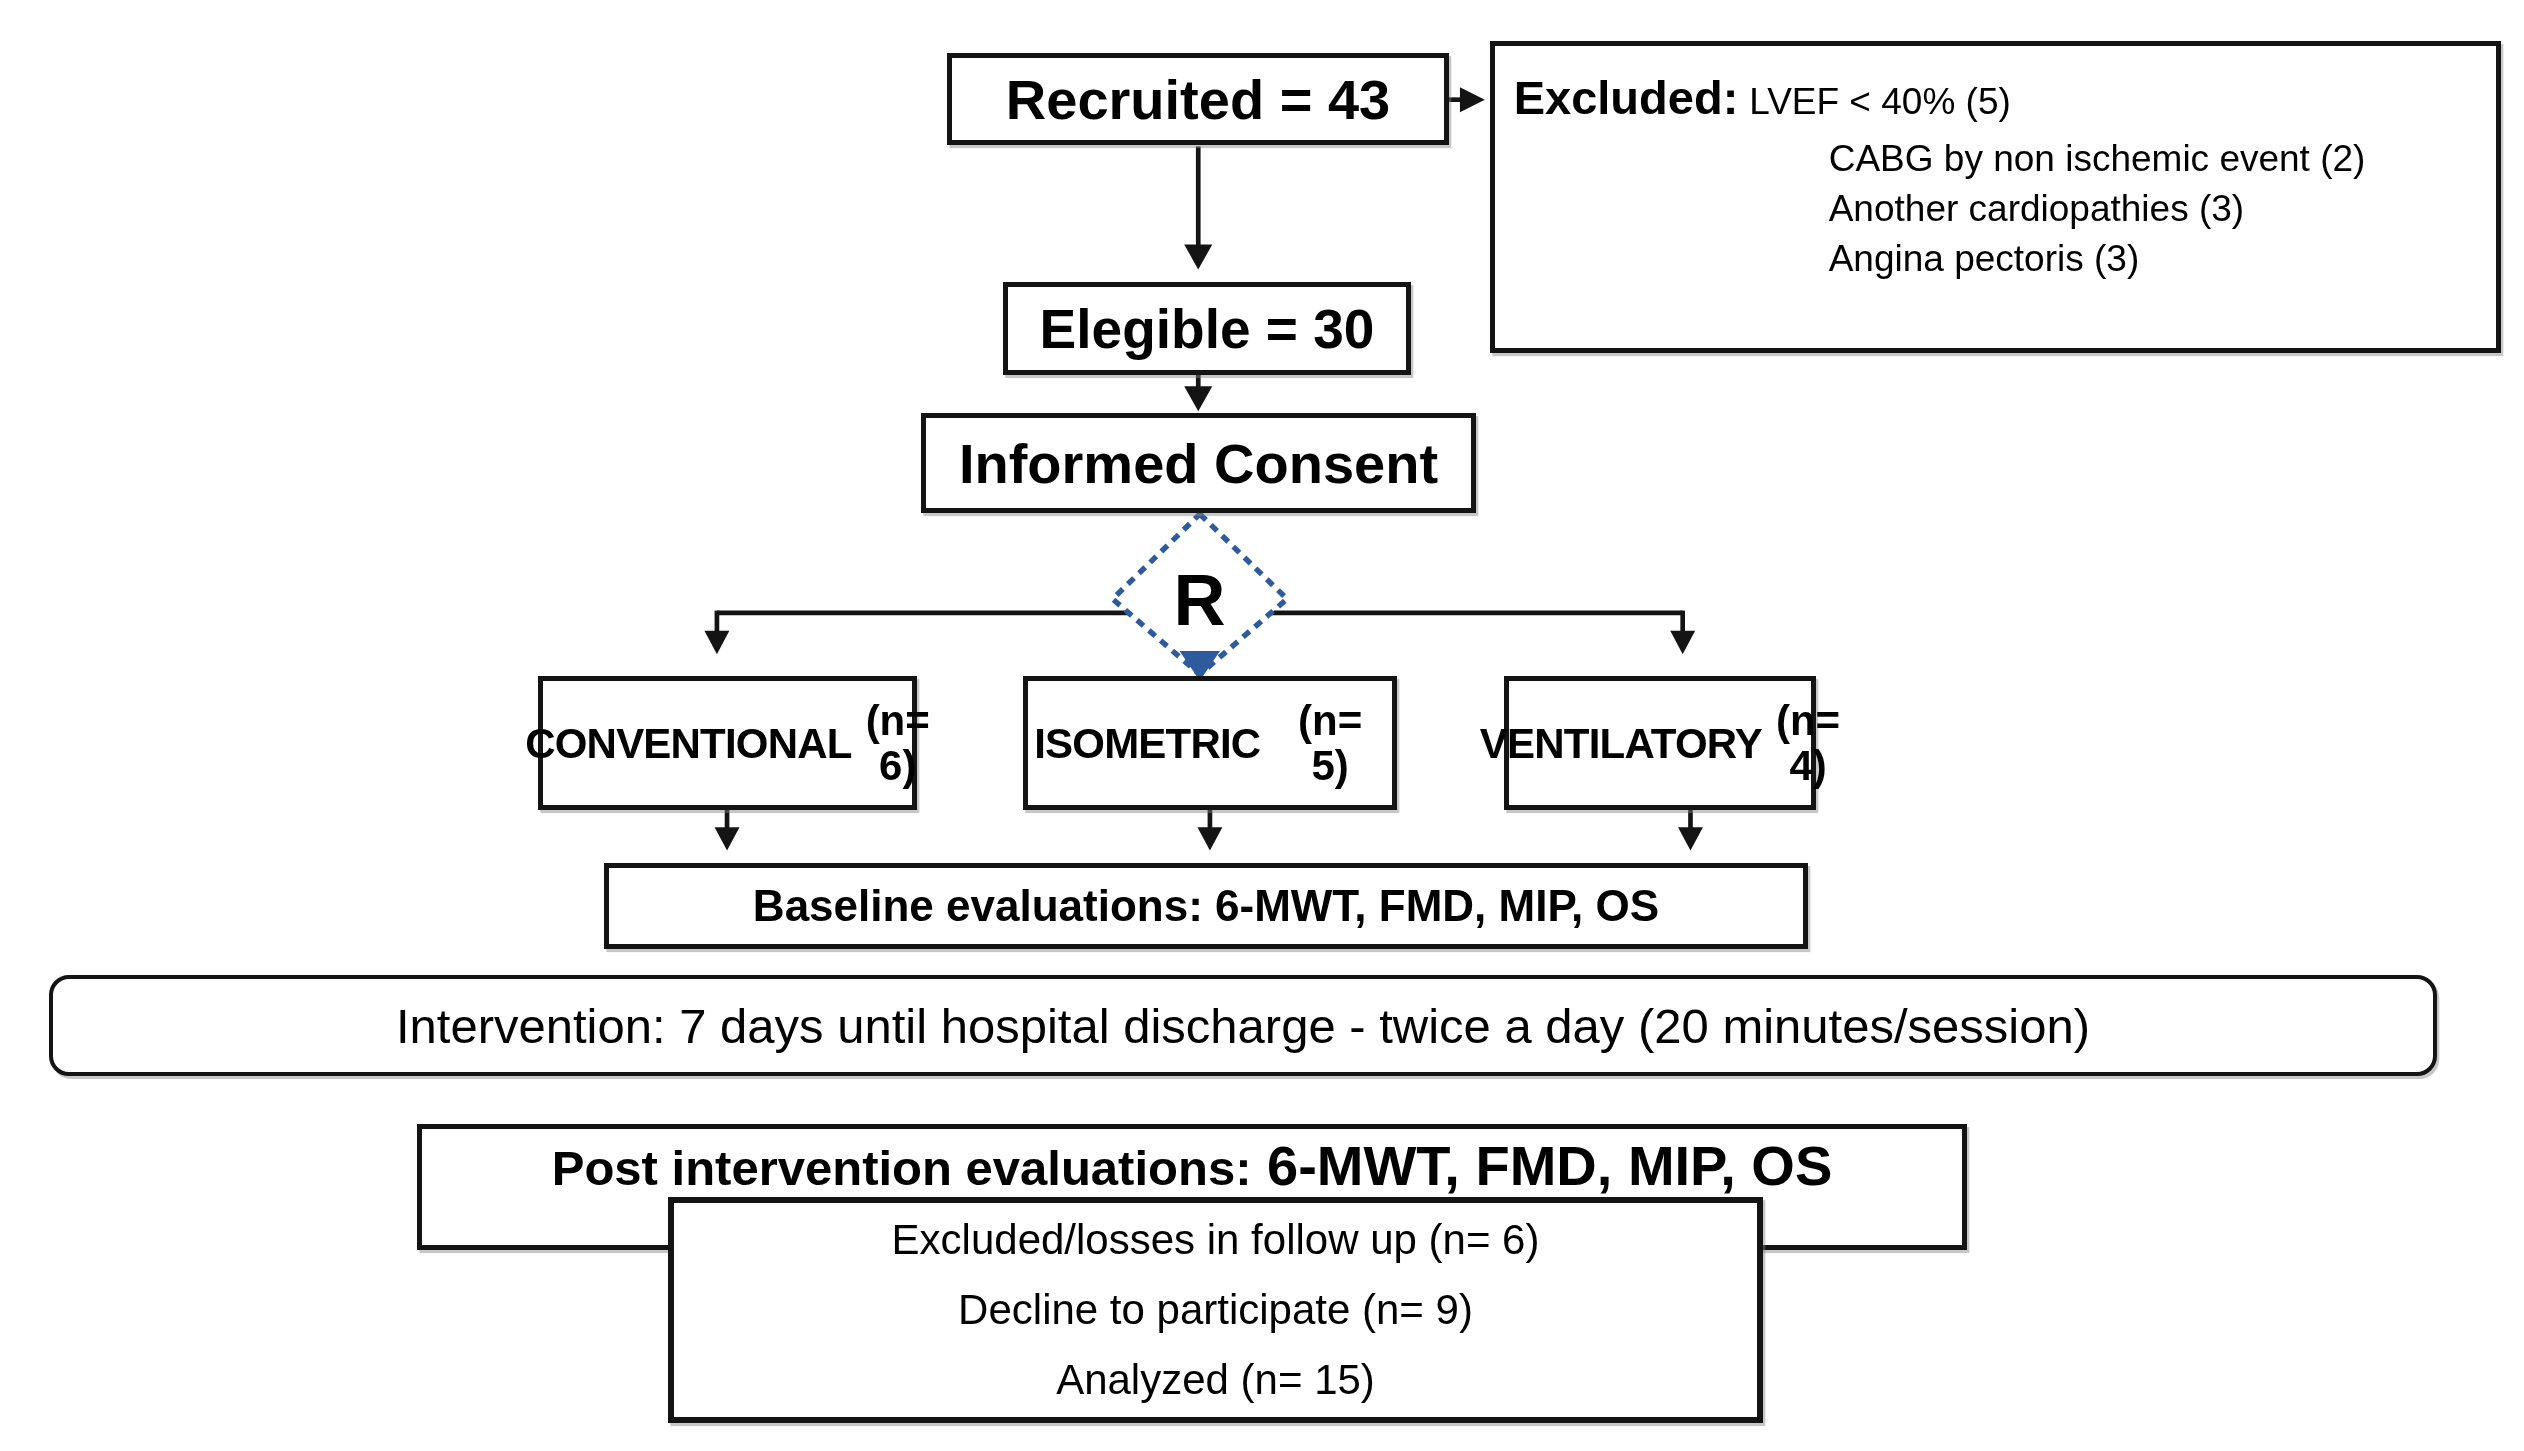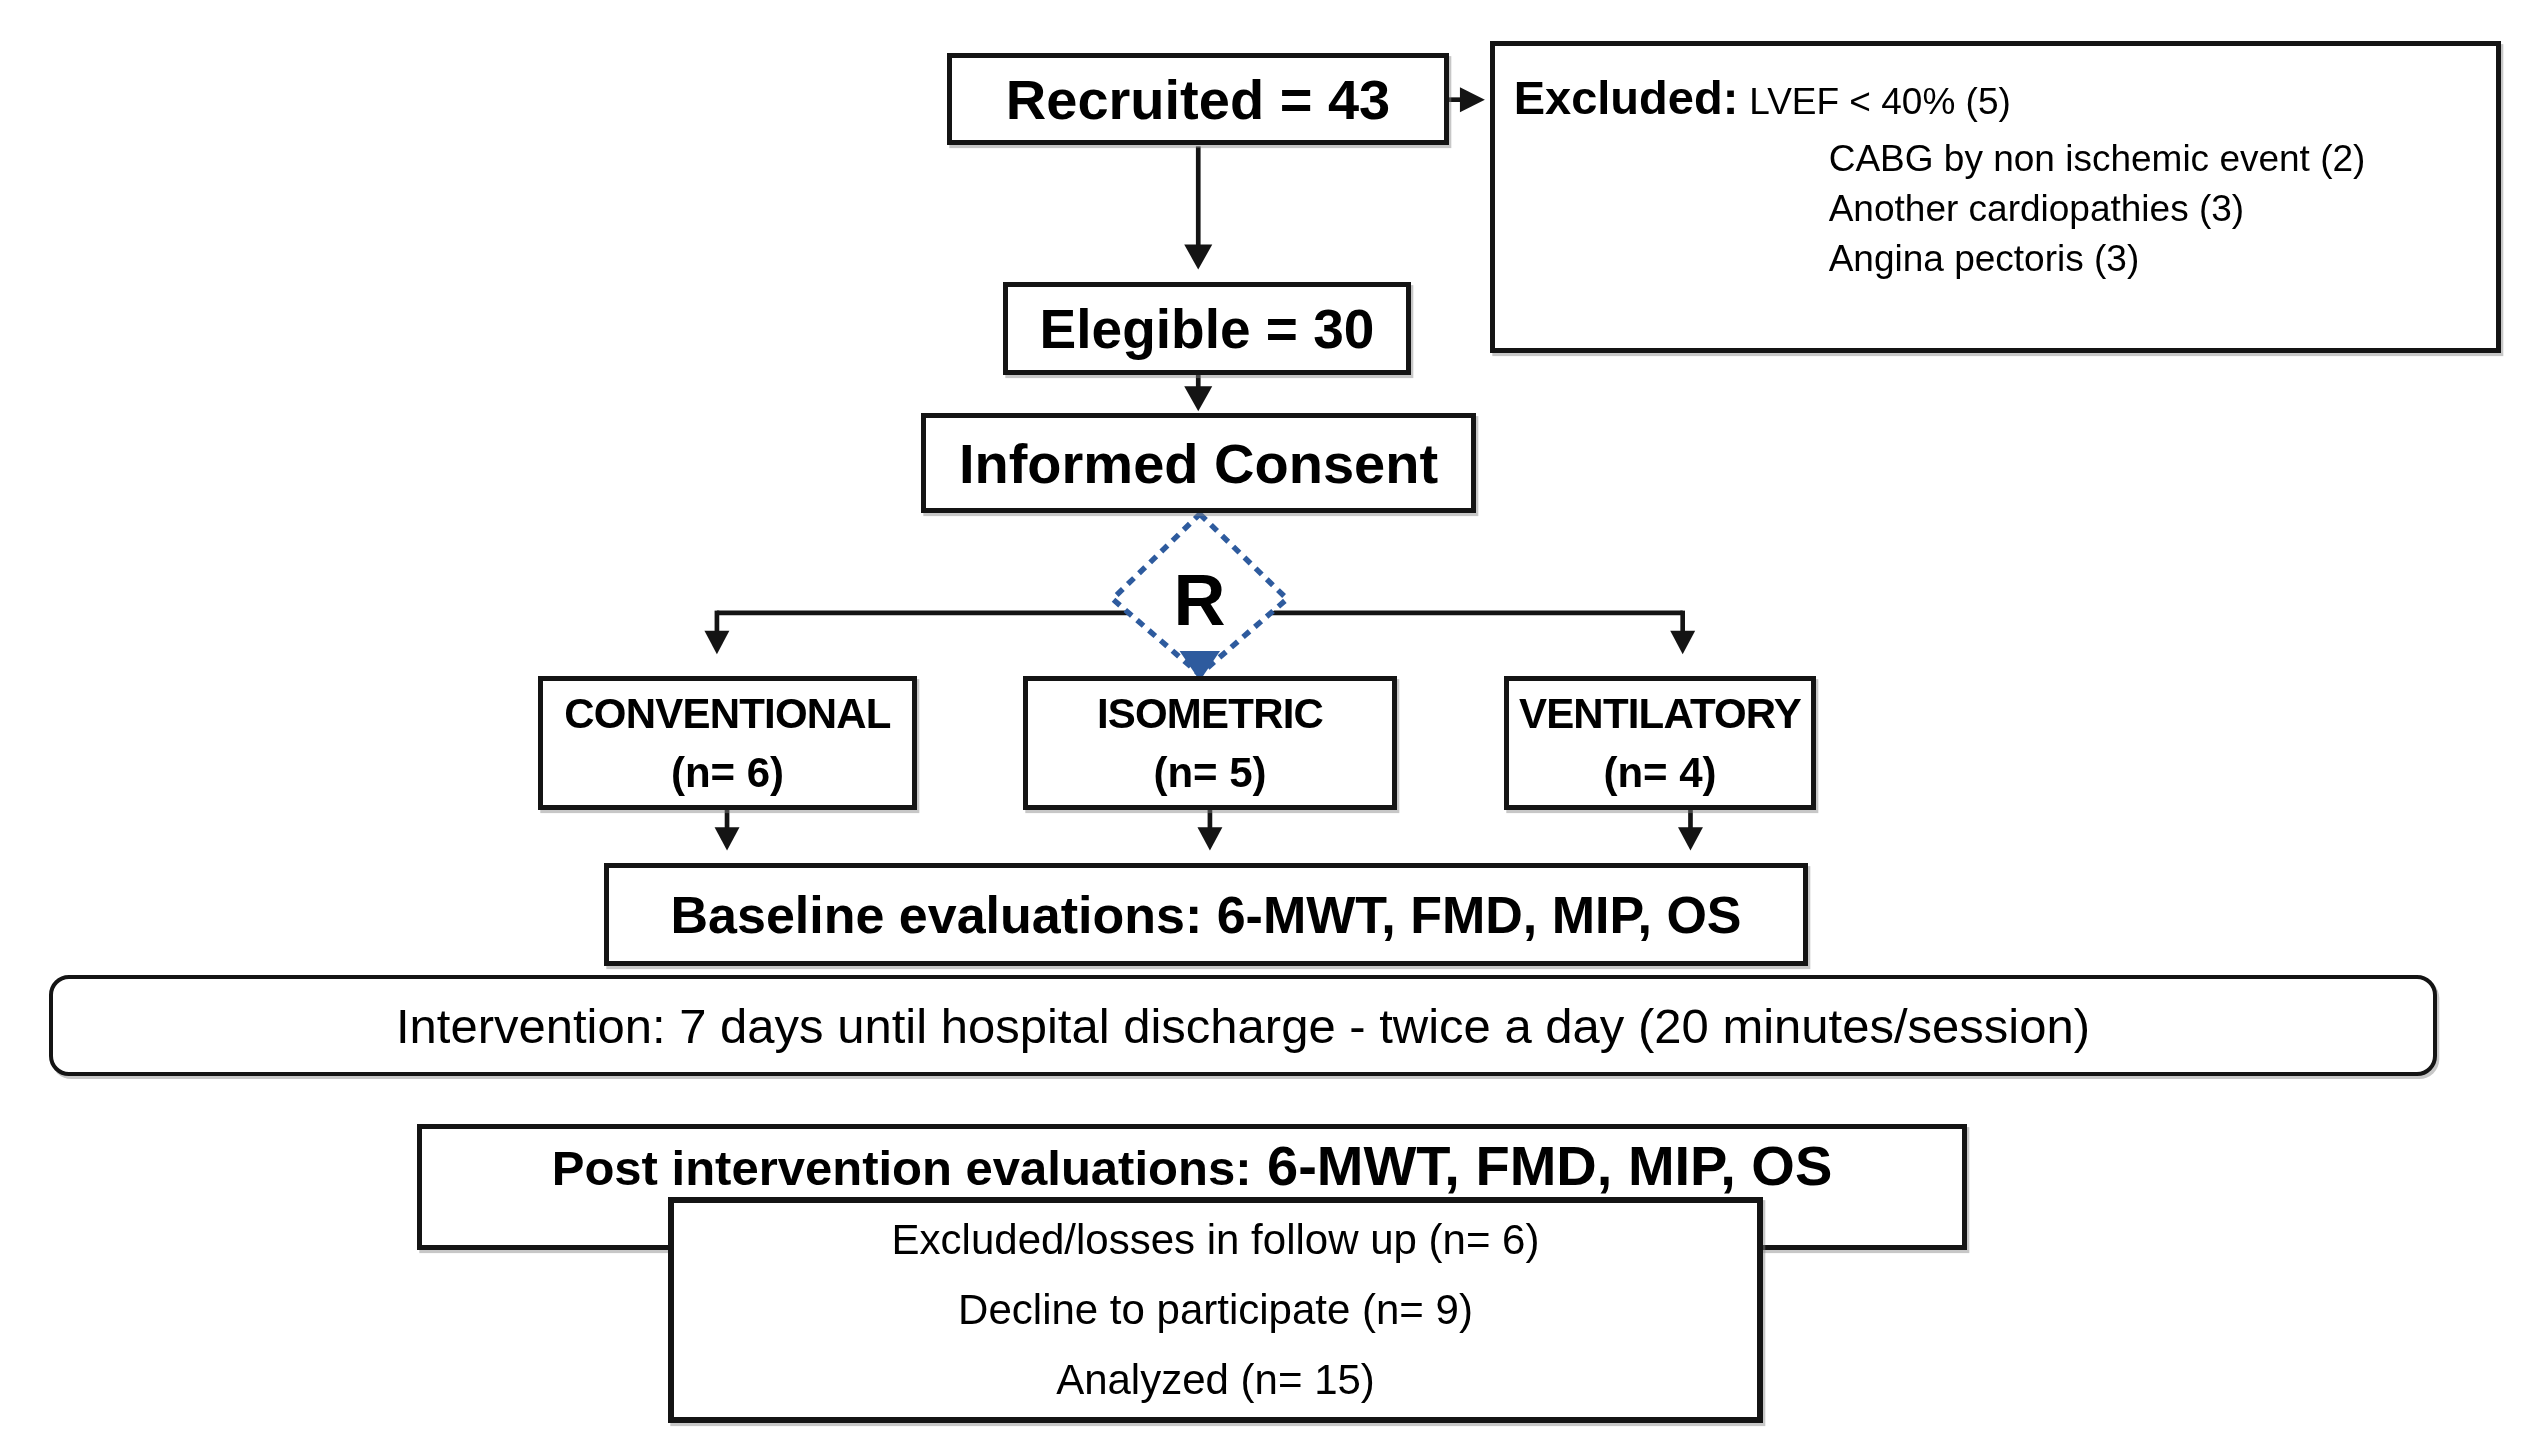--- a/index.html
+++ b/index.html
@@ -35,28 +35,28 @@
   .excl-item{font-size:37px;line-height:50px;white-space:nowrap;}
   .excl-first .excl-item{margin-left:11px;}
   .excl-rest{margin-left:315px;}
   
   .r-label{
     position:absolute;left:1153px;top:545px;width:93px;height:109px;
     display:flex;align-items:center;justify-content:center;
     font-size:72px;font-weight:bold;
   }
   
-  .group{flex-direction:column;gap:14px;padding:7.8px 6.2px;}
+  .group{gap:14px;padding:7.8px 6.2px;}
   .group .g-name{font-size:42px;font-weight:bold;letter-spacing:-0.8px;line-height:45px;}
   .group .g-n{font-size:42px;font-weight:bold;line-height:45px;}
   .conventional{left:538px;top:676px;width:379px;height:134px;}
   .isometric{left:1023px;top:676px;width:374px;height:134px;}
   .ventilatory{left:1504px;top:676px;width:312px;height:134px;}
   
-  .baseline{left:604px;top:863px;width:1204px;height:103px;font-size:52px;font-weight:bold;white-space:nowrap;}
+  .baseline{left:604px;top:863px;width:1204px;height:86px;font-size:44px;font-weight:bold;white-space:nowrap;}
   .intervention{left:49px;top:975px;width:2388px;height:101px;font-size:49px;border-radius:20px;border-width:4.7px;white-space:nowrap;}
   .post{left:417px;top:1124px;width:1550px;height:126px;white-space:nowrap;align-items:baseline;padding-top:4px;}
   .post .p-label{font-size:49px;font-weight:bold;margin-right:15.6px;}
   .post .p-acr{font-size:56px;font-weight:bold;}
   
   .follow{
     left:668px;top:1197px;width:1095px;height:226px;
     flex-direction:column;justify-content:center;
     font-size:42px;line-height:70px;border-width:6.2px;
   }

